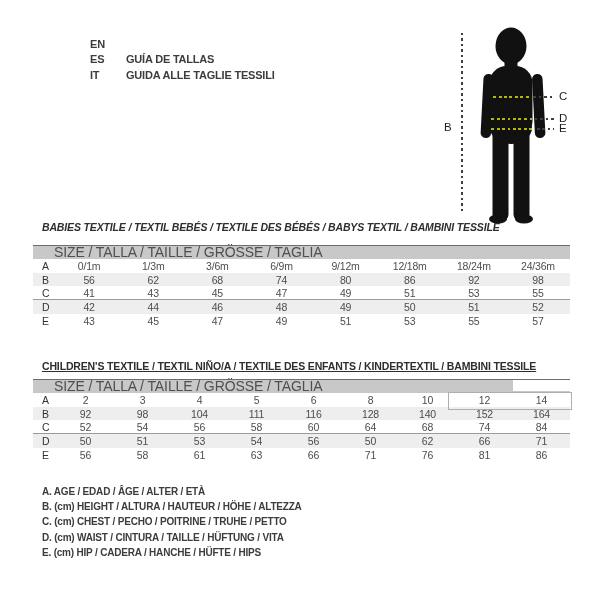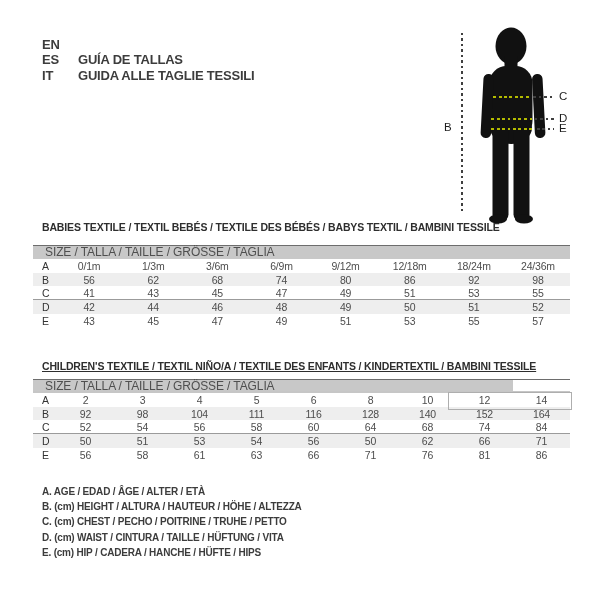--- a/index.html
+++ b/index.html
@@ -2,22 +2,22 @@
 <html><head>
 <meta charset="utf-8">
 <style>
   * { margin:0; padding:0; box-sizing:border-box; }
   html,body { background:#ffffff; }
   body { font-family:"Liberation Sans", sans-serif; color:#3a3a3a; }
   #page { position:relative; width:600px; height:600px; background:#fff; overflow:hidden; }
 
   
   .lang-block { position:absolute; left:42px; top:37px; }
-  .lang-row { display:flex; line-height:15.4px; font-size:13px; font-weight:bold;
-              letter-spacing:-0.2px; color:#3c3c3c; }
+  .lang-row { display:flex; line-height:15.4px; font-size:11px; font-weight:bold;
+              letter-spacing:-0.2px; color:#3c3c3c;margin-left:48px; }
   .lang-code { width:36px; }
 
   
   .fig-svg { position:absolute; left:478px; top:26px; width:70px; height:200px; }
   .dash-v { position:absolute; width:2px;
             background:repeating-linear-gradient(to bottom,#3f3f3f 0 2.5px,transparent 2.5px 5.5px); }
   .dash-h { position:absolute; height:2px;
             background:repeating-linear-gradient(to right,#3f3f3f 0 2.5px,transparent 2.5px 5.5px); }
   .dash-h.yellow { background:repeating-linear-gradient(to right,#b2ba00 0 3px,transparent 3px 5.5px); }
   .fig-label { position:absolute; font-size:11.5px; color:#1e1e1e; letter-spacing:-0.2px; }
@@ -26,21 +26,21 @@
   .sec-title { position:absolute; left:42px; font-size:10.5px; font-weight:bold;
                letter-spacing:-0.15px; color:#2e2e2e; white-space:nowrap; }
 
   
   .size-table { position:absolute; left:33px; width:537px; border-top:1px solid #6d6d6d; }
   .t-header { position:relative; height:13px; background:#c8c8c8; }
   .t-header.cut { background:#fff; }
   .t-header .bar { position:absolute; left:0; top:0; height:13px; width:100%; background:#c8c8c8; }
   .t-header.cut .bar { width:480px; }
   .t-header .underbar { position:absolute; left:0; bottom:0; height:2px; width:100%; background:#c6c6c6; }
-  .t-header .h-text { position:absolute; left:12px; top:0; line-height:13px; font-size:12px;
+  .t-header .h-text { position:absolute; left:21px; top:0; line-height:13px; font-size:14px;
                       color:#4f4f4f; letter-spacing:-0.1px; white-space:nowrap; }
   .t-row { display:flex; height:13.7px; align-items:center; }
   .t-row.alt { background:#eeeeee; }
   .t-row.divider { border-bottom:1px solid #9b9b9b; }
   .t-cell { flex:1; text-align:center; font-size:10.5px; color:#4d4d4d; letter-spacing:-0.2px; }
   .t-cell.t-label { flex:0 0 24px; text-align:left; padding-left:9px; color:#333333; }
 
   .highlight-box { position:absolute; left:448px; top:392px; width:124px; height:18px;
                    border:1px solid #aeaeae; background:transparent; pointer-events:none; }
 
@@ -91,21 +91,21 @@
   <div class="fig-label" style="left:559px; top:90px;">C</div>
 
   <div class="dash-h yellow" style="left:491px; top:118px; width:41px;"></div>
   <div class="dash-h" style="left:535px; top:118px; width:19px;"></div>
   <div class="fig-label" style="left:559px; top:112px;">D</div>
 
   <div class="dash-h yellow" style="left:491px; top:128px; width:43px;"></div>
   <div class="dash-h" style="left:537px; top:128px; width:17px;"></div>
   <div class="fig-label" style="left:559px; top:122px;">E</div>
 
-  <div class="sec-title" style="top:221px;">BABIES TEXTILE / TEXTIL BEBÉS / TEXTILE DES BÉBÉS / BABYS TEXTIL / BAMBINI TESSILE</div>
+  <div class="sec-title" style="top:221px;font-style:italic;">BABIES TEXTILE / TEXTIL BEBÉS / TEXTILE DES BÉBÉS / BABYS TEXTIL / BAMBINI TESSILE</div>
   <div class="size-table" style="top:245px;">
     <div class="t-header">
       <div class="h-text">SIZE / TALLA / TAILLE / GRÖSSE / TAGLIA</div>
     </div>
     <div>
         <div class="t-row">
           <div class="t-cell t-label">A</div>
           <div class="t-cell">0/1m</div>
           <div class="t-cell">1/3m</div>
           <div class="t-cell">3/6m</div>

